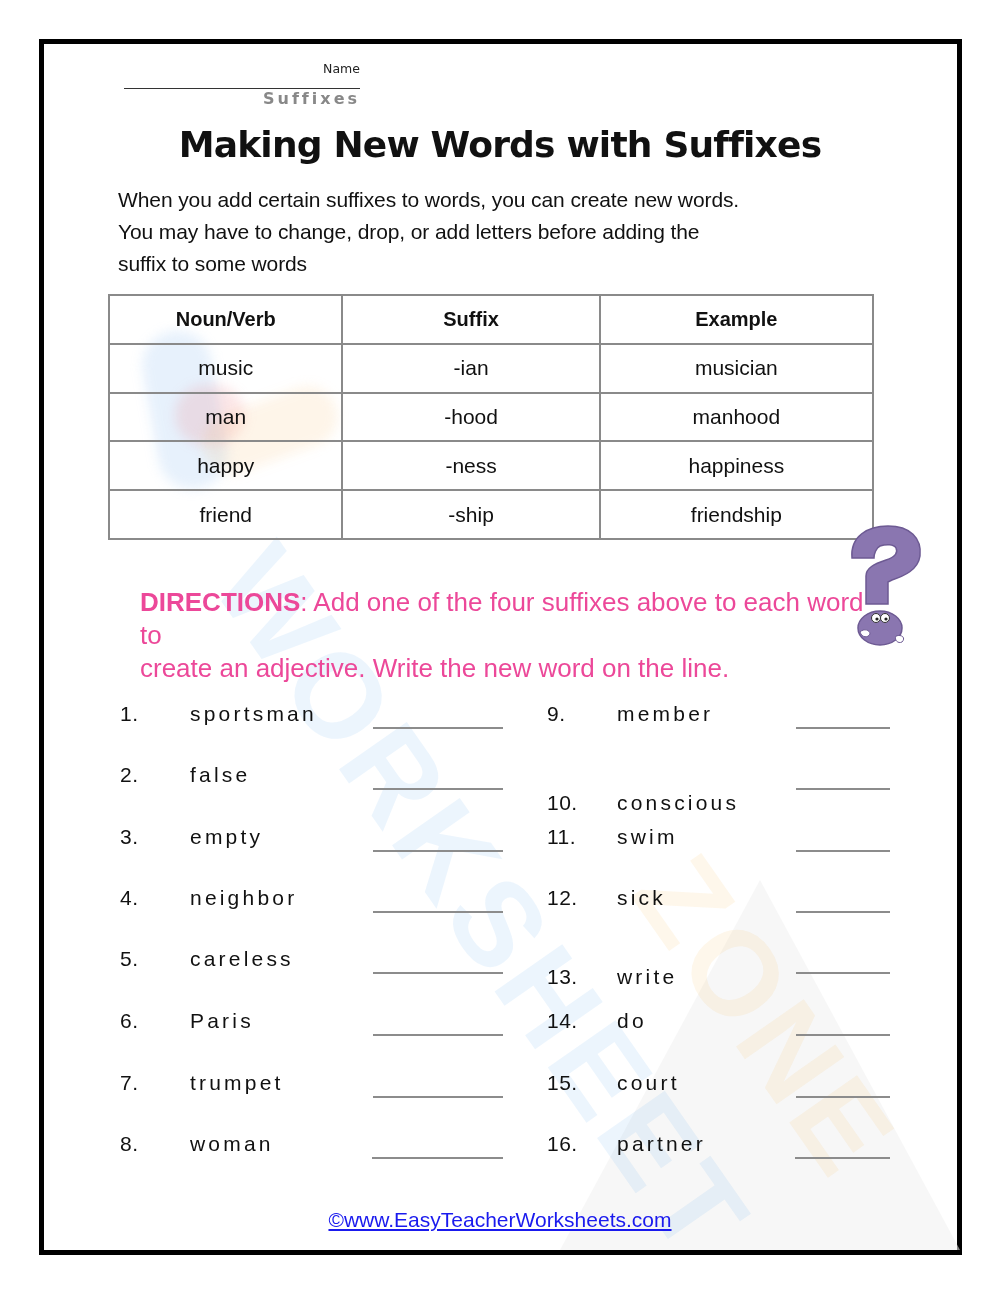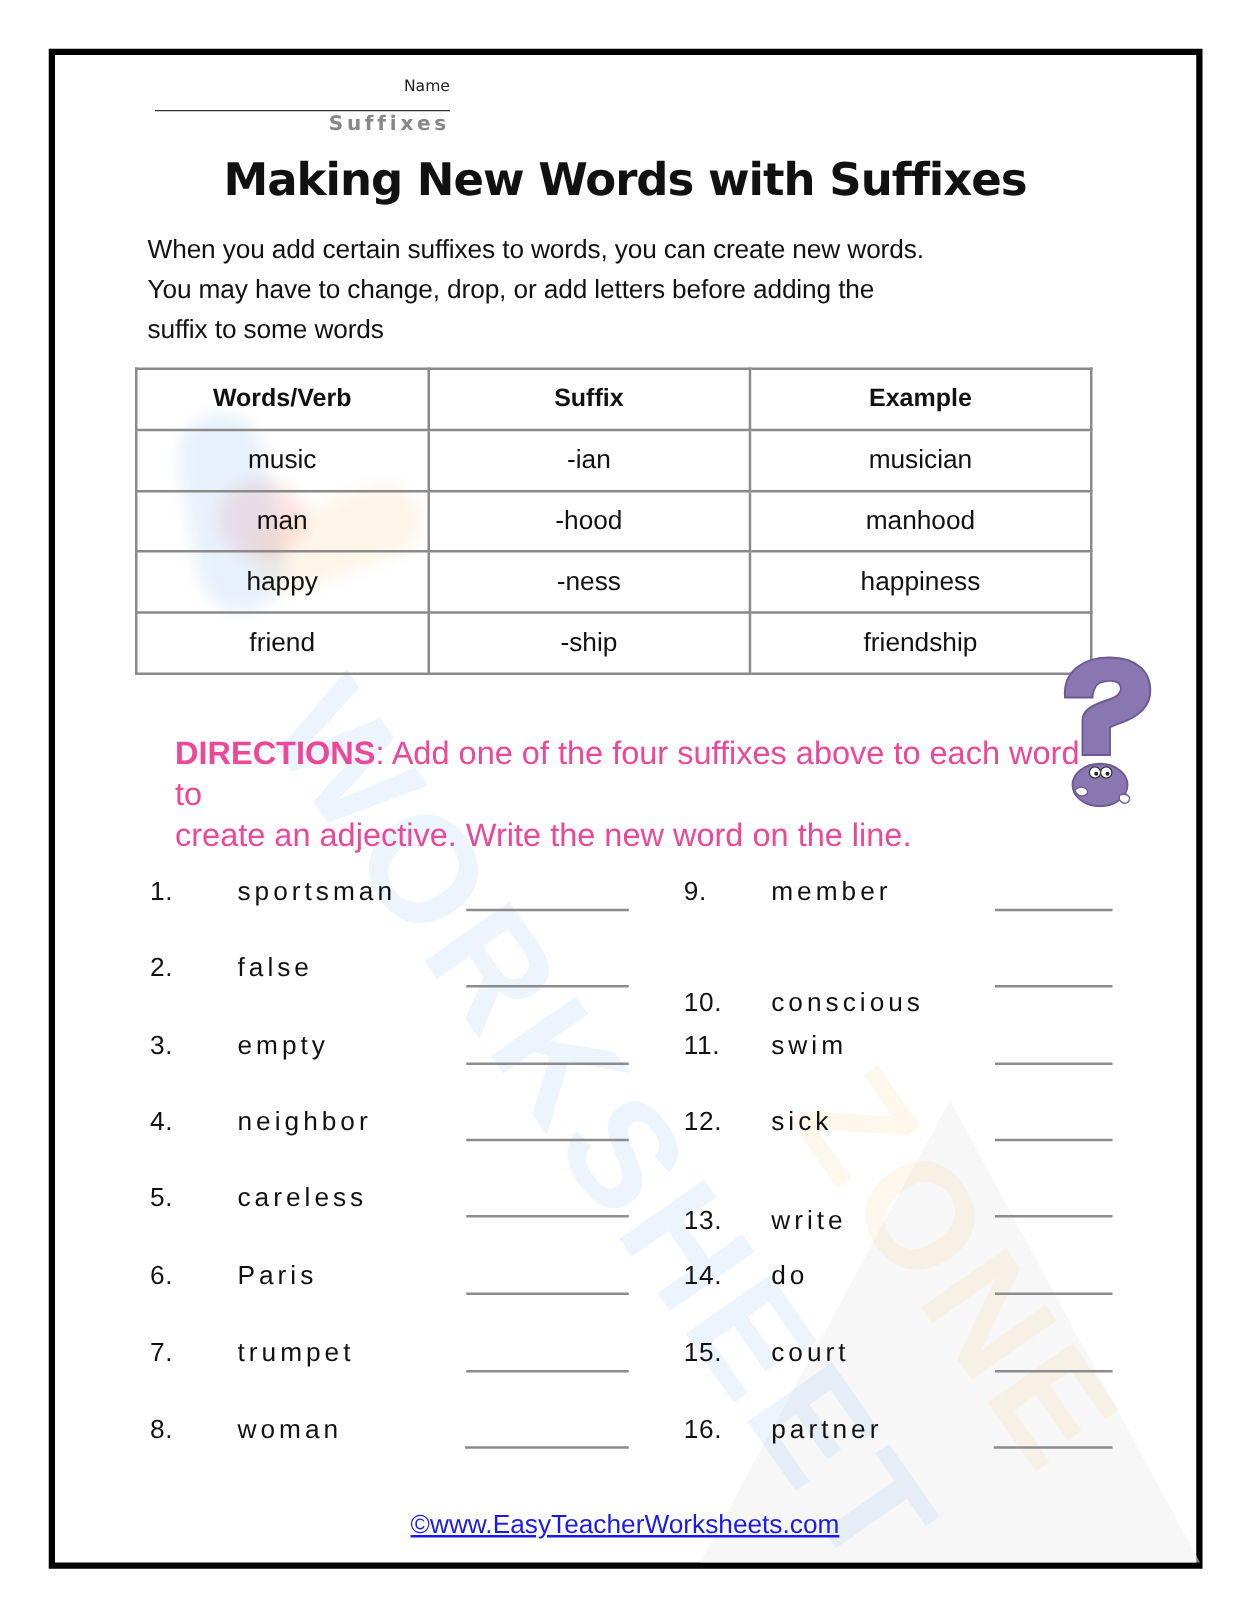--- a/index.html
+++ b/index.html
@@ -84,21 +84,21 @@
 </div>
 
 <table class="suffix-table">
   <colgroup>
       <col class="c1">
       <col class="c2">
       <col class="c3">
     </colgroup>
   <tbody>
       <tr>
-    <th>Words/Verb</th>
+    <th>Noun/Verb</th>
     <th>Suffix</th>
     <th>Example</th>
   </tr>
   <tr>
     <td>music</td>
     <td>-ian</td>
     <td>musician</td>
   </tr>
   <tr>
     <td>man</td>

